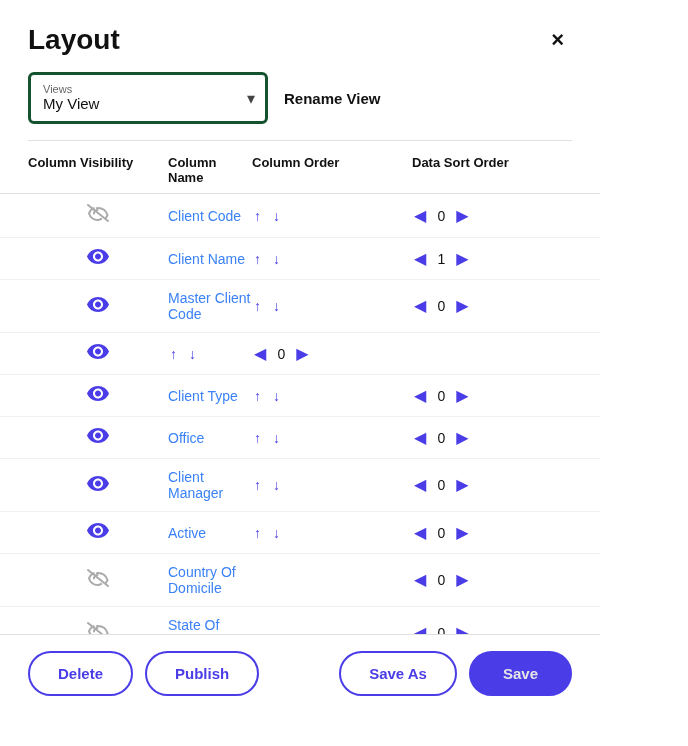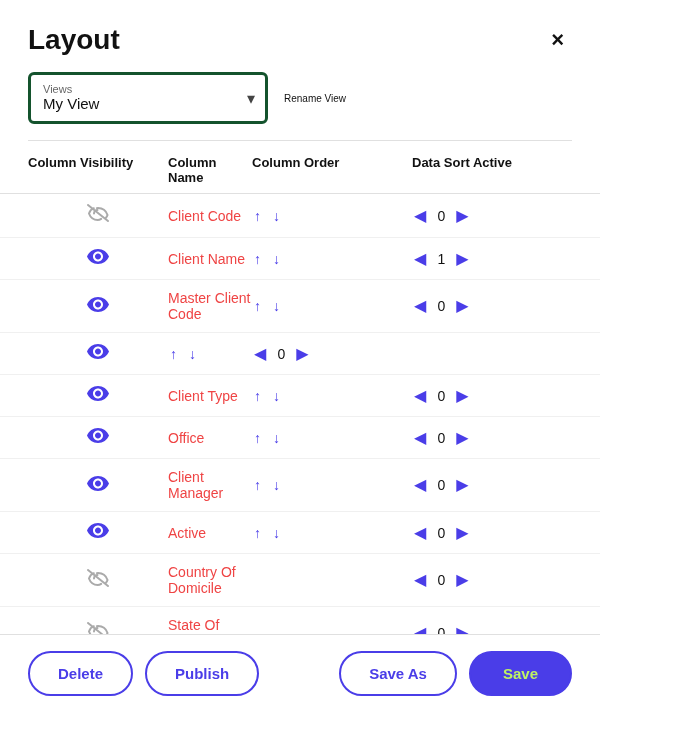--- a/index.html
+++ b/index.html
@@ -68,24 +68,24 @@
       right: 10px;
       top: 50%;
       transform: translateY(-50%);
       font-size: 16px;
       color: #444;
     }
     .rename-btn {
       background: none;
       border: none;
       color: #111;
-      font-size: 10px;
+      font-size: 15px;
       cursor: pointer;
       white-space: nowrap;
-      font-weight: 400;
+      font-weight: 700;
     }
     .divider {
       height: 1px;
       background: #e0e0e0;
       margin: 0 28px;
     }
     .table-header {
       display: grid;
       grid-template-columns: 140px 1fr 160px 160px;
       padding: 14px 28px 8px 28px;
@@ -130,21 +130,21 @@
       user-select: none;
     }
     .eye-icon-hidden {
       font-size: 18px;
       cursor: pointer;
       color: #aaa;
       user-select: none;
     }
     .col-name {
       font-size: 14px;
-      color: #ef4444;
+      color: #3b82f6;
     }
     .order-arrows {
       display: flex;
       align-items: center;
       gap: 8px;
     }
     .arrow-btn {
       background: none;
       border: none;
       cursor: pointer;
@@ -196,21 +196,21 @@
       border-radius: 50px;
       padding: 12px 28px;
       font-size: 15px;
       font-weight: 600;
       cursor: pointer;
       white-space: nowrap;
     }
     .btn-solid {
       background: #4a3de8;
       border: 2px solid #4a3de8;
-      color: #bef264;
+      color: #e5e5e5;
       border-radius: 50px;
       padding: 12px 32px;
       font-size: 15px;
       font-weight: 600;
       cursor: pointer;
       white-space: nowrap;
     }
   </style>
 </head>
 <body>
@@ -230,21 +230,21 @@
     </div>
     <button class="rename-btn">Rename View</button>
   </div>
 
   <div class="divider"></div>
 
   <div class="table-header">
     <div class="table-header-cell">Column Visibility</div>
     <div class="table-header-cell">Column Name</div>
     <div class="table-header-cell">Column Order</div>
-    <div class="table-header-cell">Data Sort Active</div>
+    <div class="table-header-cell">Data Sort Order</div>
   </div>
 
   <div class="table-body" id="table-body">
       <div class="table-row">
         <div class="visibility-cell">
           <span class="eye-icon-hidden"><svg width="22" height="18" viewBox="0 0 22 18" fill="none" xmlns="http://www.w3.org/2000/svg">
         <path d="M1 1L21 17M9.88 4.12C10.24 4.04 10.62 4 11 4C15.42 4 19.12 6.89 20.54 11C20.17 12.07 19.6 13.04 18.87 13.87M14.12 14.88C13.14 15.57 11.95 16 10.67 16C6.58 16 3.19 13.11 2 9.5C2.78 7.07 4.55 5.09 6.83 4.19" stroke="#aaa" stroke-width="2" stroke-linecap="round"></path>
         <path d="M7 9.5C7 7.57 8.57 6 10.5 6" stroke="#aaa" stroke-width="2" stroke-linecap="round"></path>
       </svg></span>
         </div>

